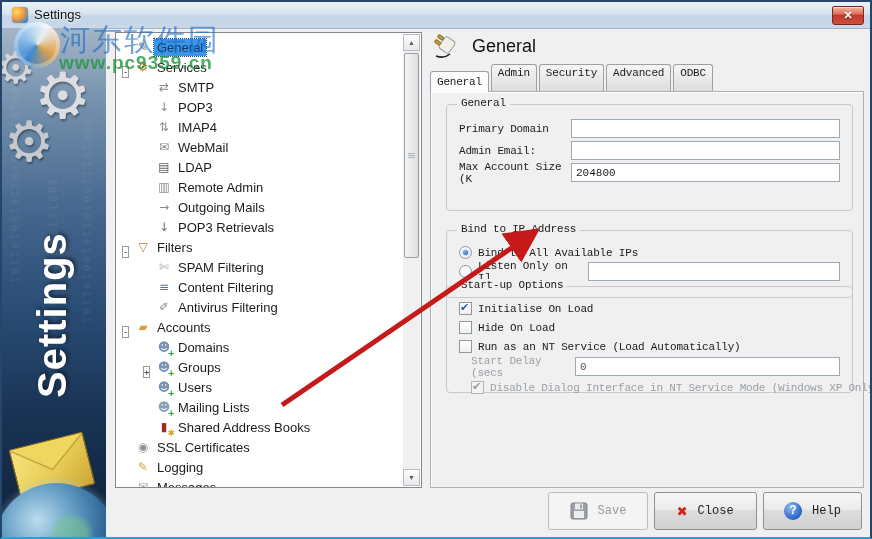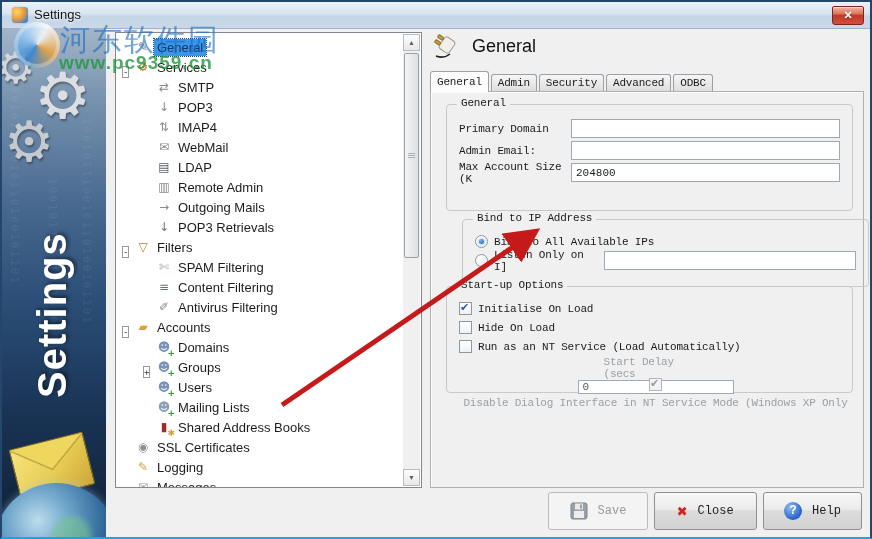--- a/index.html
+++ b/index.html
@@ -58,47 +58,47 @@
   .sb-thumb{position:absolute;left:1px;top:19px;width:15px;height:205px;border:1px solid #98a0a8;border-radius:2px;
     background:linear-gradient(90deg,#f4f4f4,#dcdfe2);box-sizing:border-box;cursor:pointer;}
   .sb-thumb:after{content:"";position:absolute;left:3px;right:3px;top:50%;height:5px;margin-top:-3px;
     background:repeating-linear-gradient(180deg,#aab2ba 0 1px,transparent 1px 2px);}
   
   .rpanel{position:absolute;left:426px;top:28px;width:440px;height:458px;}
   .rp-header{position:absolute;left:4px;top:2px;display:flex;align-items:center;gap:12px;}
   .rp-title{font-size:18px;color:#111;}
   .mono{font-family:"Liberation Mono","DejaVu Sans Mono",monospace;font-size:11px;letter-spacing:-0.2px;color:#1a1a1a;}
   .tabs{position:absolute;left:2px;top:42px;right:6px;height:20px;display:flex;align-items:flex-end;}
-  .tab{box-sizing:border-box;height:18px;padding:2px 6px 0;margin-right:2px;border:1px solid #9aa0a6;border-bottom:none;
+  .tab{box-sizing:border-box;height:28px;padding:2px 6px 0;margin-right:2px;border:1px solid #9aa0a6;border-bottom:none;
     border-radius:3px 3px 0 0;background:linear-gradient(180deg,#f6f6f6,#dcdcdc);cursor:pointer;}
   .tab.active{height:21px;background:#fdfdfd;position:relative;z-index:2;padding-top:4px;}
   .tabpage{position:absolute;left:2px;top:61px;width:432px;height:395px;border:1px solid #b0b0b0;
     background:#f0f0f0;box-shadow:inset 1px 1px 0 #fdfdfd;}
   .group{position:absolute;left:15px;width:407px;border:1px solid #c9c9c9;border-radius:4px;box-sizing:border-box;}
   .group-title{position:absolute;top:-8px;left:10px;background:#f0f0f0;padding:0 4px;}
-  .g1{top:12px;height:107px;} .g2{top:127px;height:68px;margin-left:16px;} .g3{top:194px;height:107px;}
+  .g1{top:12px;height:107px;} .g2{top:138px;height:68px;} .g3{top:194px;height:107px;}
   .frow{display:flex;align-items:center;height:21px;margin:0 12px 1px;}
   .g1 .frow:first-of-type{margin-top:13px;}
   .flabel{width:112px;flex:none;}
   .tinput{flex:1;height:17px;border:1px solid #9daab5;background:#fff;
     font-family:"Liberation Mono","DejaVu Sans Mono",monospace;font-size:11px;padding:0 4px;color:#222;}
   .radio-row,.check-row{display:flex;align-items:center;height:19px;margin:0 12px;gap:6px;}
   .g2 .radio-row:first-of-type{margin-top:12px;}
   .g3 .check-row:first-of-type{margin-top:12px;}
   .radio{width:13px;height:13px;flex:none;border-radius:50%;border:1px solid #8e98a0;box-sizing:border-box;
     background:radial-gradient(circle at 35% 30%,#fff,#e8ecef);position:relative;cursor:pointer;}
   .radio.on:after{content:"";position:absolute;left:3px;top:3px;width:5px;height:5px;border-radius:50%;
     background:radial-gradient(circle at 35% 30%,#7fb2e8,#1e5fc4);box-shadow:0 0 2px #4a8ae0;}
   .checkbox{width:13px;height:13px;flex:none;border:1px solid #8e98a0;box-sizing:border-box;
     background:linear-gradient(180deg,#fff,#eef1f3);position:relative;cursor:pointer;}
   .checkbox .ck{position:absolute;left:0px;top:-2px;font-size:11px;color:#2b57c4;font-family:"DejaVu Sans",sans-serif;}
   .checkbox.disabled{border-color:#b5b5b5;background:#f3f3f3;}
   .checkbox.disabled .ck{color:#9a9a9a;}
   .dim{color:#9aa0a6;}
-  .indent24{margin-left:24px;flex-direction:column;}
+  .indent24{margin-left:24px;}
   
   .btn{position:absolute;top:490px;height:38px;border:1px solid #8a9096;border-radius:3px;box-sizing:border-box;
     background:linear-gradient(180deg,#f7f7f7 0%,#ebebeb 45%,#dcdcdc 50%,#d2d2d2 100%);
     display:flex;align-items:center;justify-content:center;gap:10px;cursor:pointer;
     font-family:"Liberation Mono","DejaVu Sans Mono",monospace;font-size:12px;color:#222;}
   .btn.disabled{background:#f4f4f4;border-color:#b9bcbe;color:#9a9a9a;cursor:default;}
   .btn-save{left:546px;width:100px;} .btn-close{left:652px;width:103px;} .btn-help{left:761px;width:99px;}
   .x-glyph{color:#c8281a;font-size:17px;font-weight:bold;text-shadow:0 1px 1px #f0b0a8;}
   .help-circle{width:18px;height:18px;border-radius:50%;flex:none;
     background:radial-gradient(circle at 35% 30%,#8cbaf0,#2a63c8 70%,#1c4a9e);color:#fff;

